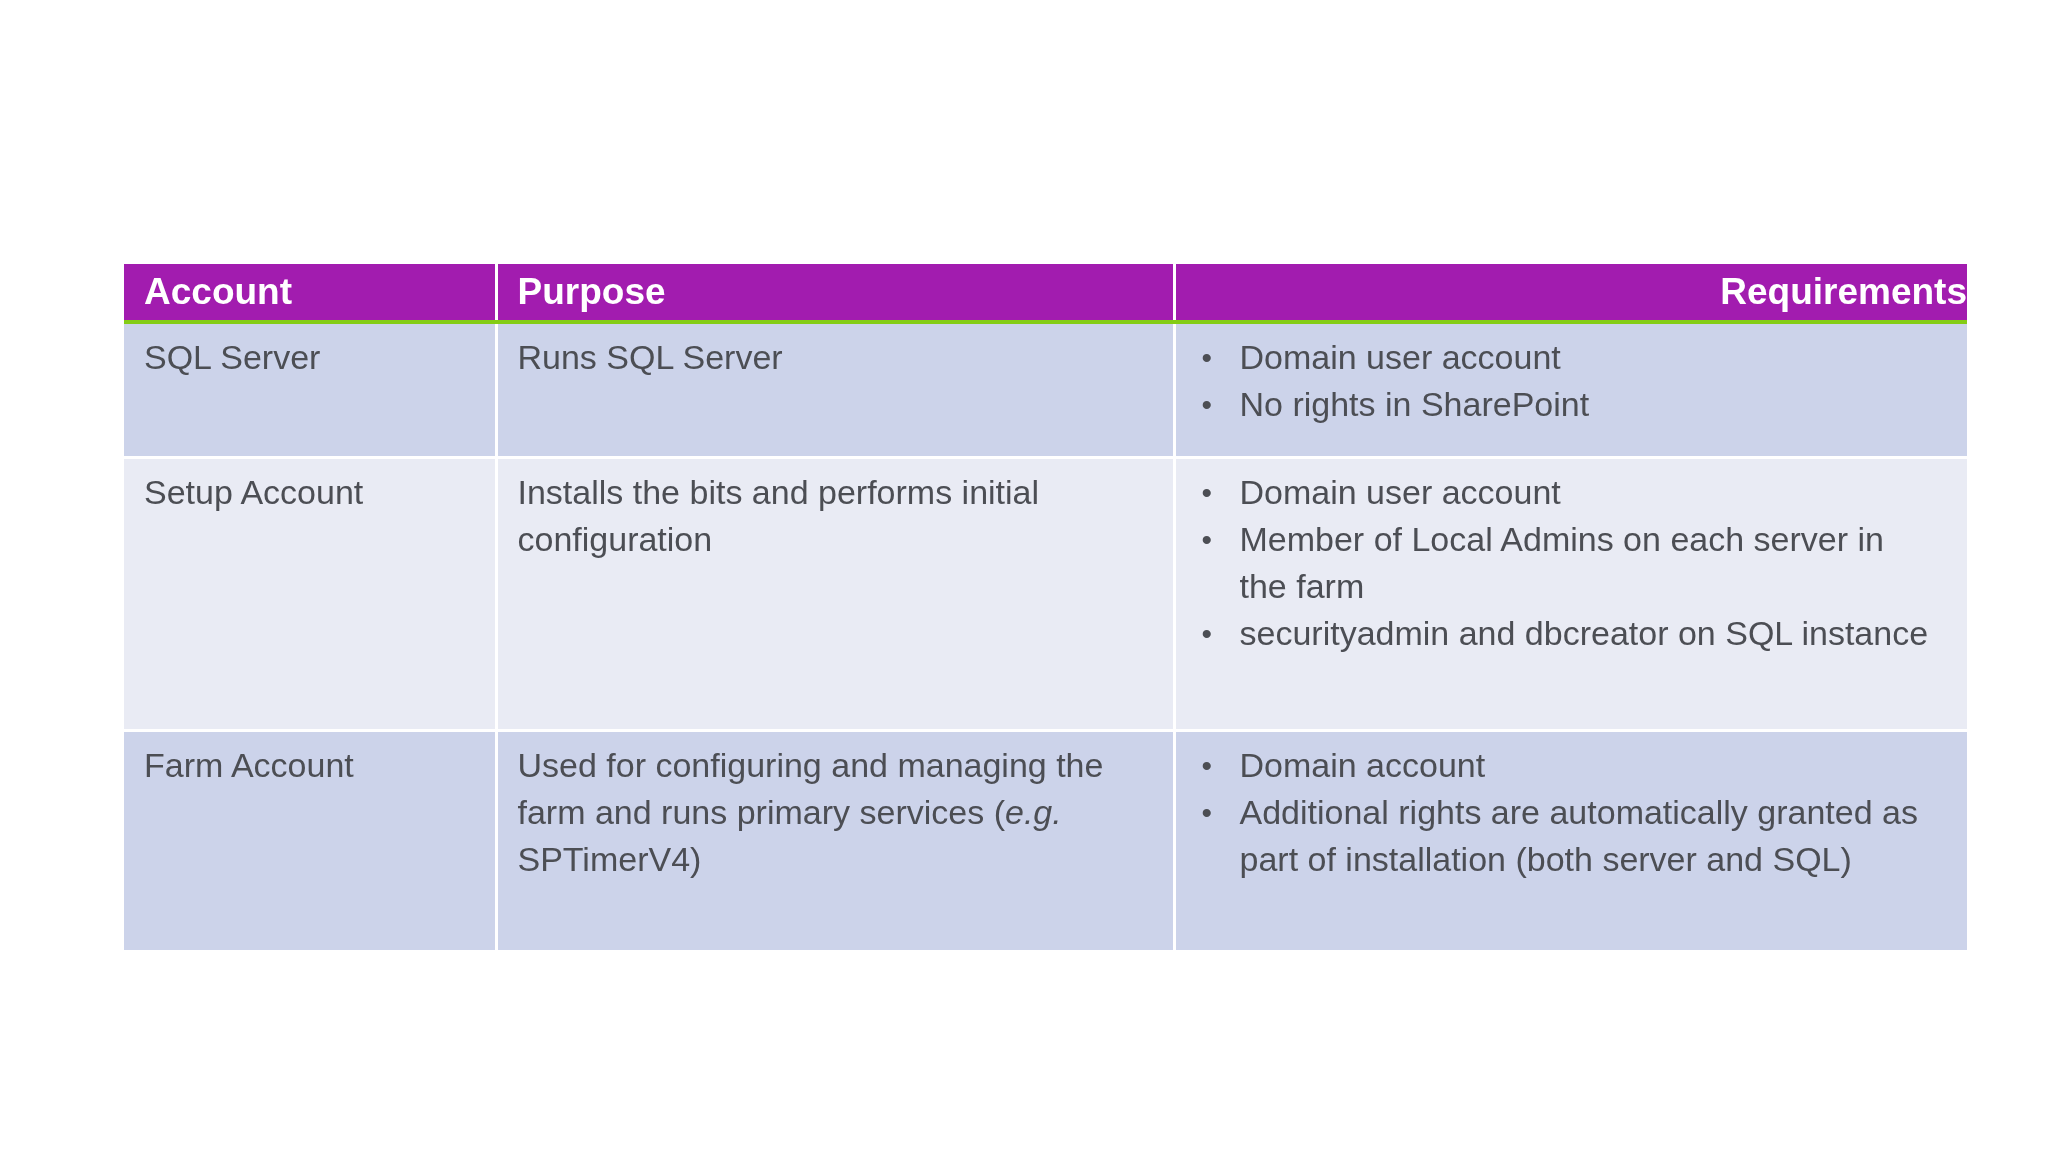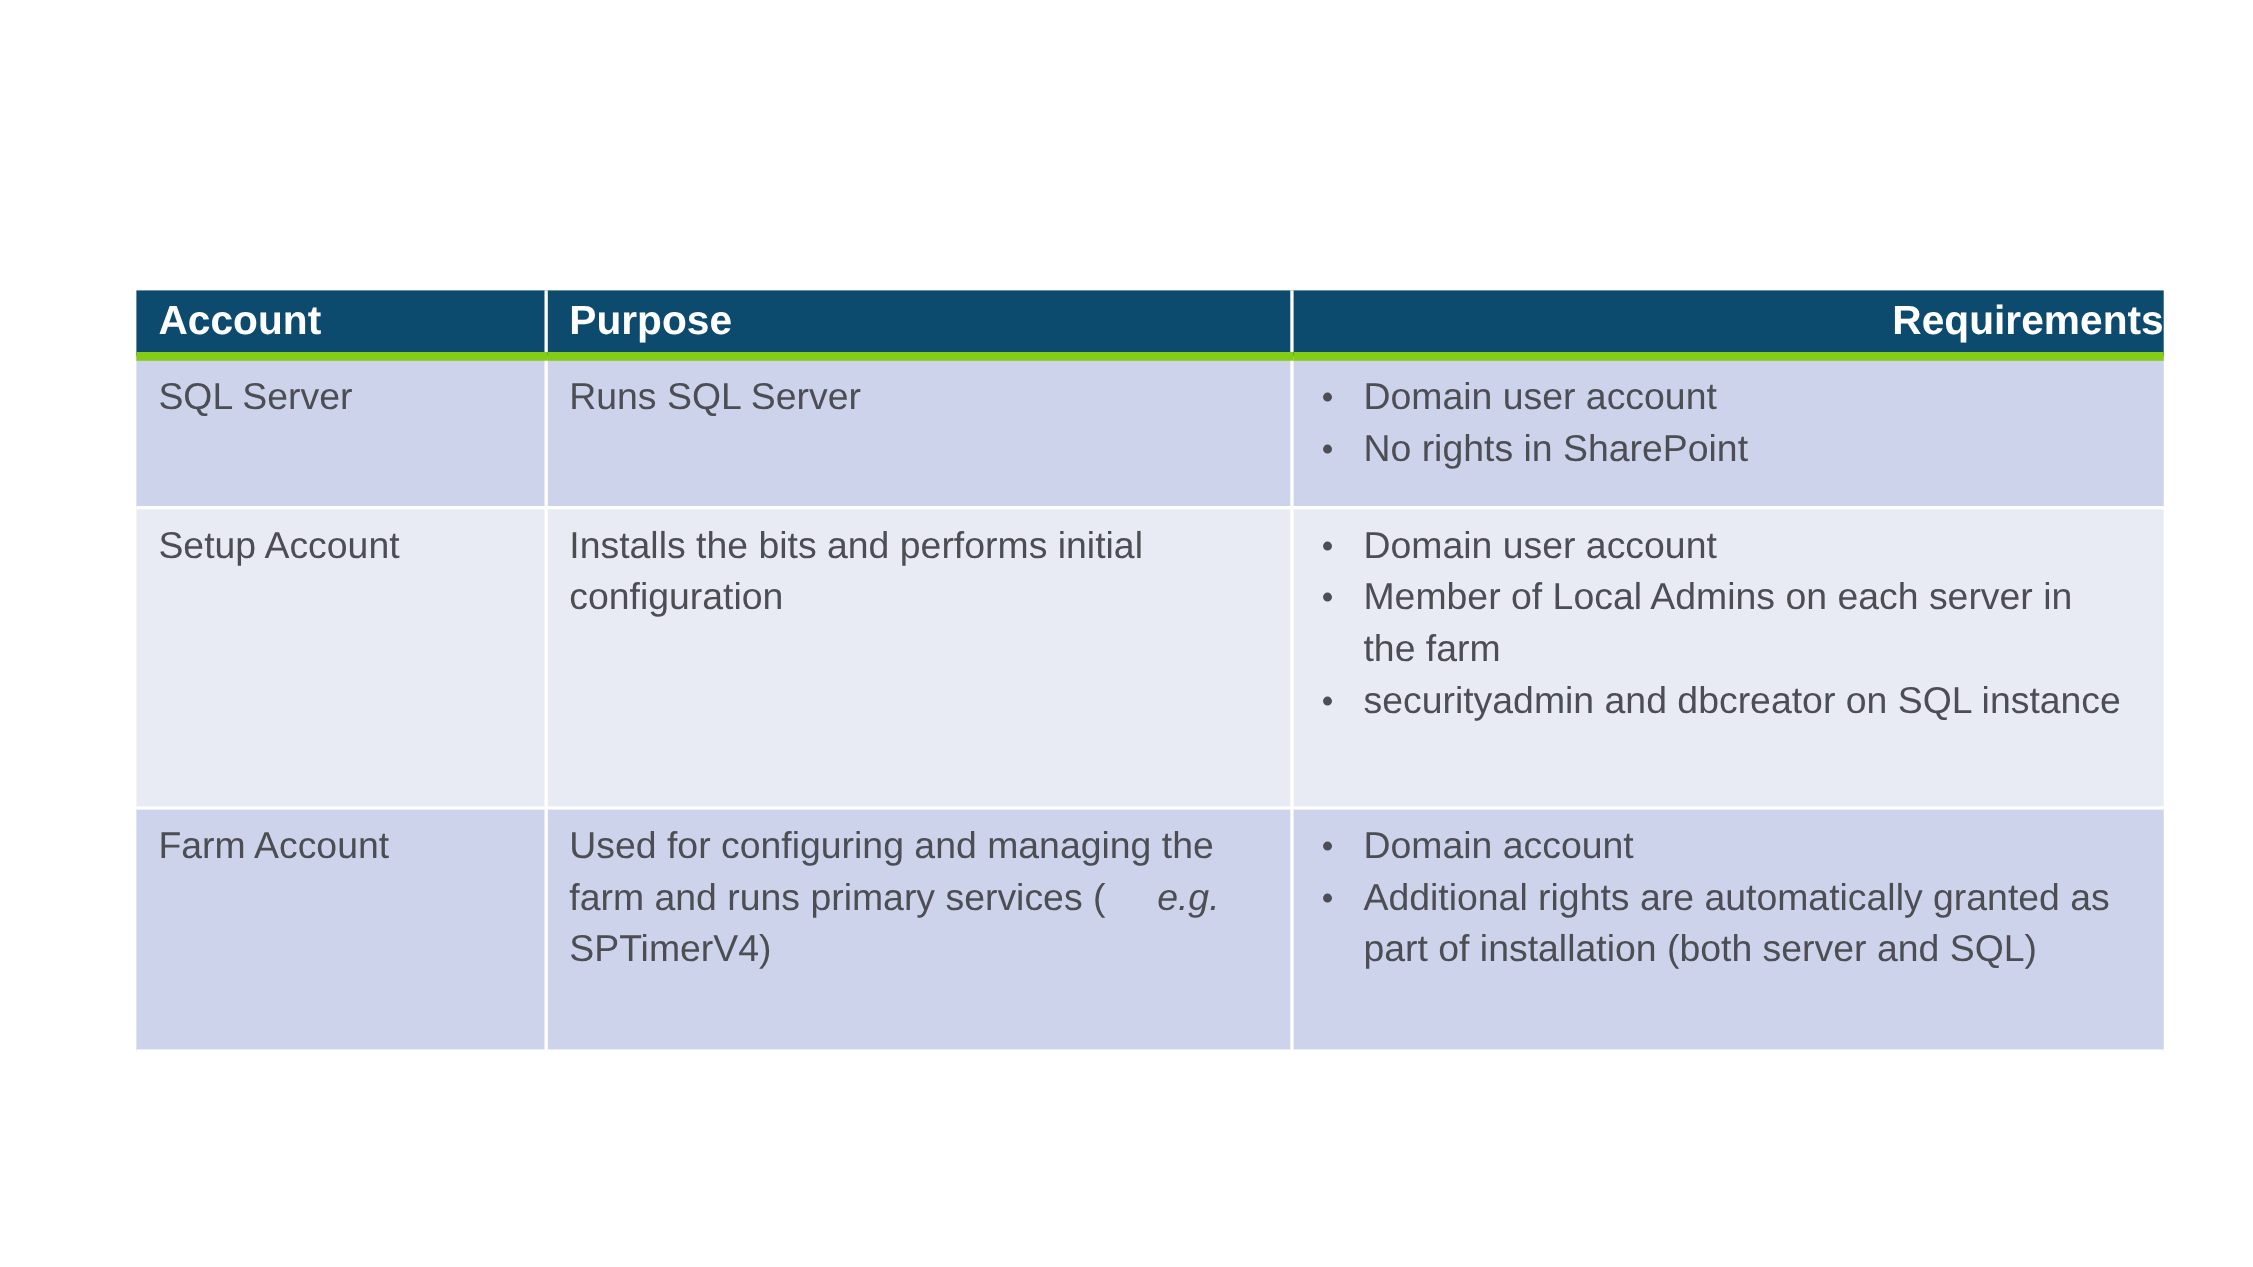--- a/index.html
+++ b/index.html
@@ -34,30 +34,30 @@
     border-collapse: collapse;
     table-layout: fixed;
     font-size: 34px;
     color: #4c4e54;
   }
   col.c-account { width: 372px; }
   col.c-purpose { width: 678px; }
   col.c-req     { width: 793px; }
 
   th {
-    background: #0c4a6e;
+    background: #a21caf;
     color: #ffffff;
     font-weight: 700;
     font-size: 37px;
     text-align: left;
     height: 56px;
     padding: 0 0 0 20px;
     vertical-align: middle;
     border-right: 3px solid #ffffff;
-    border-bottom: 8px solid #84cc16;
+    border-bottom: 4px solid #84cc16;
   }
   th:last-child { border-right: none; text-align: right; }
 
   td {
     vertical-align: top;
     padding: 10px 24px 10px 20px;
     line-height: 47px;
     border-right: 3px solid #ffffff;
     border-bottom: 3px solid #ffffff;
   }
@@ -79,21 +79,21 @@
     position: relative;
     padding-left: 64px;
   }
   ul.req-list li::before {
     content: "\2022";
     position: absolute;
     left: 26px;
     top: 0;
     font-size: 30px;
   }
-  .italic { font-style: italic; margin-left: 47px; }
+  .italic { font-style: italic; }
 </style>
 </head>
 <body>
 
 <div class="slide">
 
 
   <table class="accounts">
     <colgroup>
       <col class="c-account">

